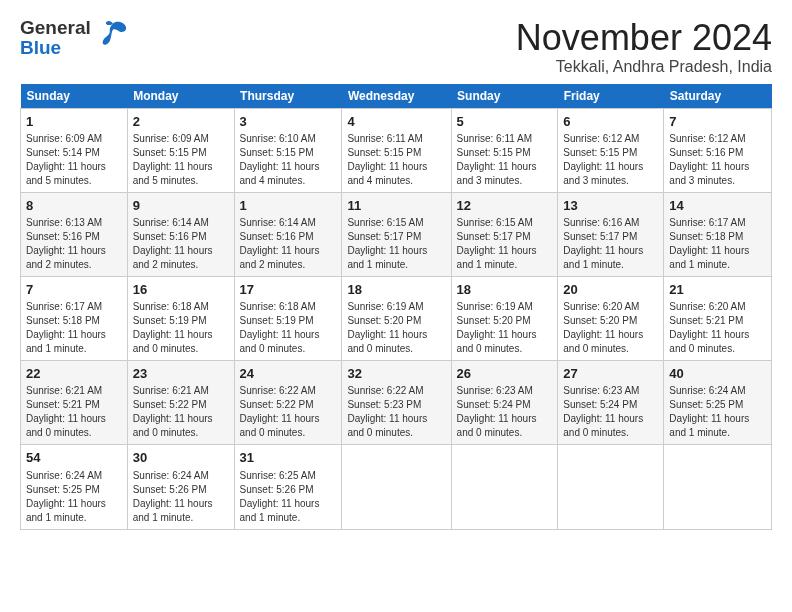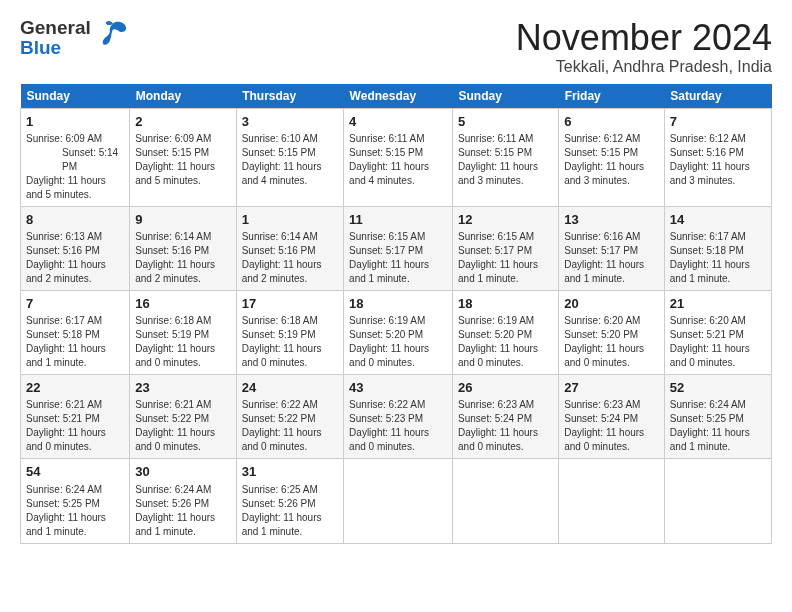--- a/index.html
+++ b/index.html
@@ -121,21 +121,21 @@
           <th>Sunday</th>
           <th>Friday</th>
           <th>Saturday</th>
         </tr>
     </thead>
     <tbody id="calendar-body">
     <tr>
           <td>
             <span class="day-num">1</span>
             <span class="cell-text" style="display: block;">Sunrise: 6:09 AM</span>
-            <span class="cell-text" style="display: block; margin-left: 36px;">Sunset: 5:14 PM</span>
+            <span class="cell-text" style="display: block;">Sunset: 5:14 PM</span>
             <span class="cell-text" style="display: block;">Daylight: 11 hours</span>
             <span class="cell-text" style="display: block;">and 5 minutes.</span>
           </td>
           <td>
             <span class="day-num">2</span>
             <span class="cell-text" style="display: block;">Sunrise: 6:09 AM</span>
             <span class="cell-text" style="display: block;">Sunset: 5:15 PM</span>
             <span class="cell-text" style="display: block;">Daylight: 11 hours</span>
             <span class="cell-text" style="display: block;">and 5 minutes.</span>
           </td>
@@ -293,42 +293,42 @@
             <span class="cell-text" style="display: block;">and 0 minutes.</span>
           </td>
           <td>
             <span class="day-num">24</span>
             <span class="cell-text" style="display: block;">Sunrise: 6:22 AM</span>
             <span class="cell-text" style="display: block;">Sunset: 5:22 PM</span>
             <span class="cell-text" style="display: block;">Daylight: 11 hours</span>
             <span class="cell-text" style="display: block;">and 0 minutes.</span>
           </td>
           <td>
-            <span class="day-num">43</span>
+            <span class="day-num">32</span>
             <span class="cell-text" style="display: block;">Sunrise: 6:22 AM</span>
             <span class="cell-text" style="display: block;">Sunset: 5:23 PM</span>
             <span class="cell-text" style="display: block;">Daylight: 11 hours</span>
             <span class="cell-text" style="display: block;">and 0 minutes.</span>
           </td>
           <td>
             <span class="day-num">26</span>
             <span class="cell-text" style="display: block;">Sunrise: 6:23 AM</span>
             <span class="cell-text" style="display: block;">Sunset: 5:24 PM</span>
             <span class="cell-text" style="display: block;">Daylight: 11 hours</span>
             <span class="cell-text" style="display: block;">and 0 minutes.</span>
           </td>
           <td>
             <span class="day-num">27</span>
             <span class="cell-text" style="display: block;">Sunrise: 6:23 AM</span>
             <span class="cell-text" style="display: block;">Sunset: 5:24 PM</span>
             <span class="cell-text" style="display: block;">Daylight: 11 hours</span>
             <span class="cell-text" style="display: block;">and 0 minutes.</span>
           </td>
           <td>
-            <span class="day-num">52</span>
+            <span class="day-num">40</span>
             <span class="cell-text" style="display: block;">Sunrise: 6:24 AM</span>
             <span class="cell-text" style="display: block;">Sunset: 5:25 PM</span>
             <span class="cell-text" style="display: block;">Daylight: 11 hours</span>
             <span class="cell-text" style="display: block;">and 1 minute.</span>
           </td>
         </tr>
         <tr>
           <td>
             <span class="day-num">54</span>
             <span class="cell-text" style="display: block;">Sunrise: 6:24 AM</span>

